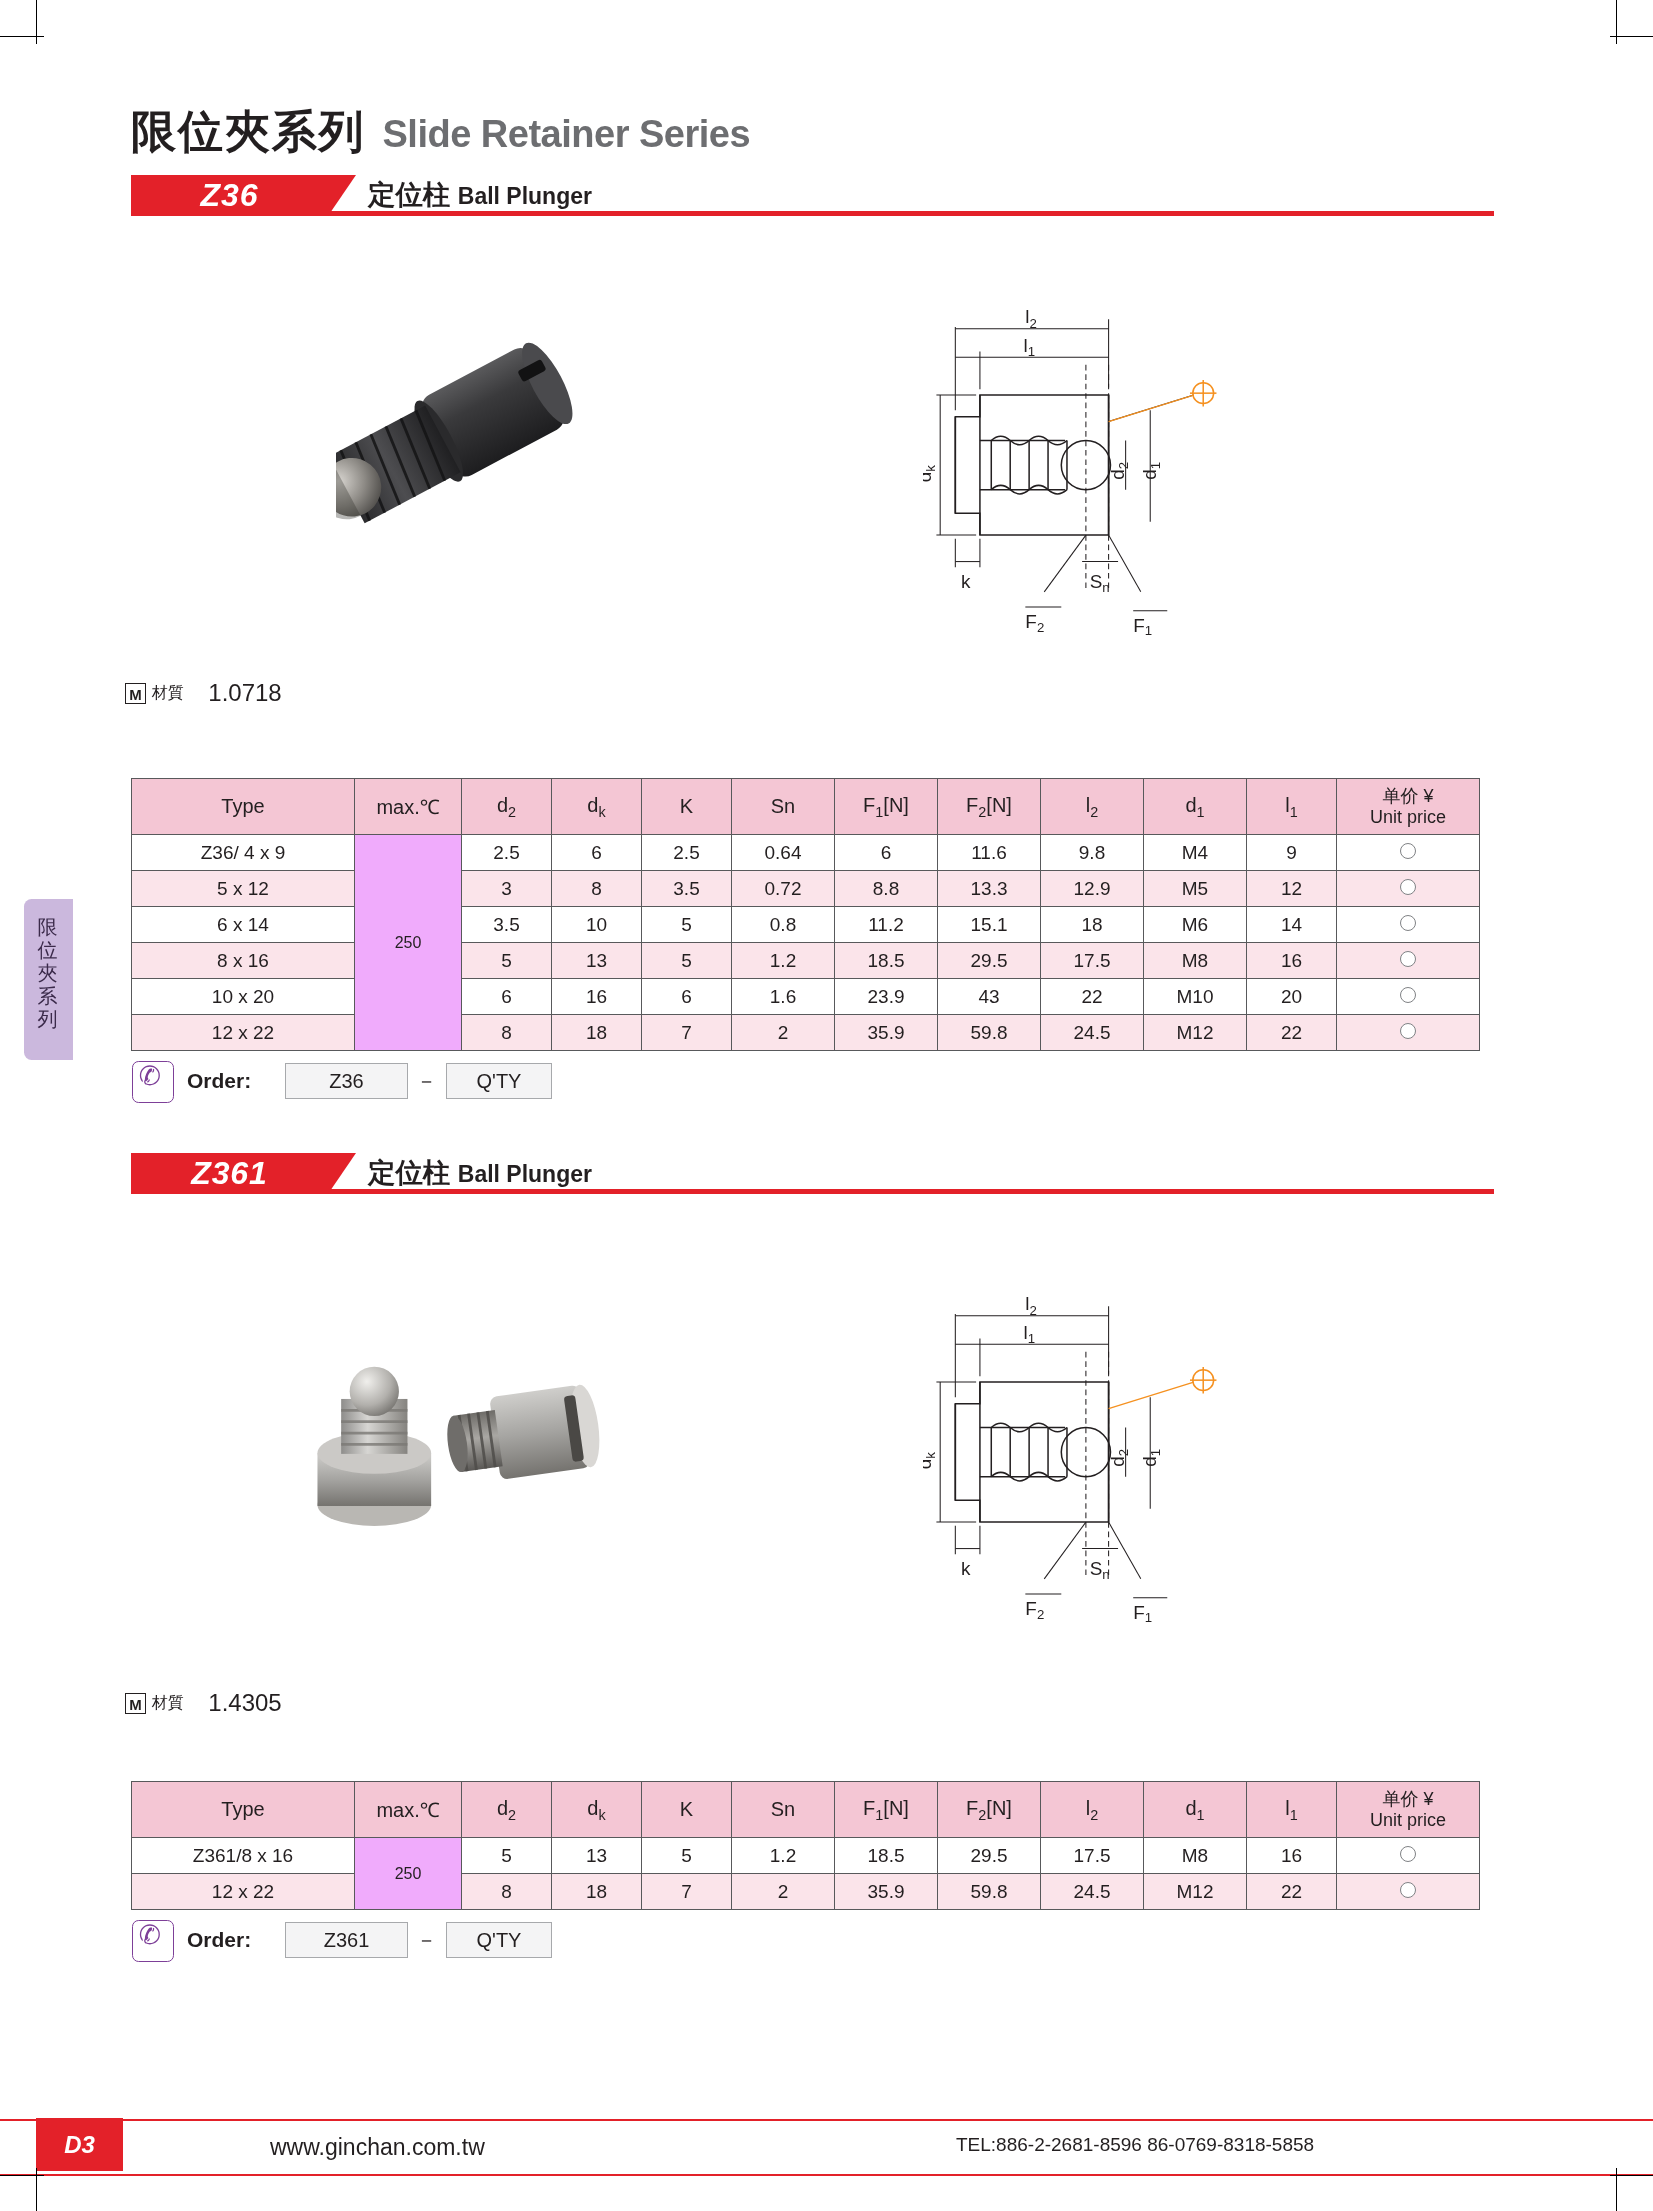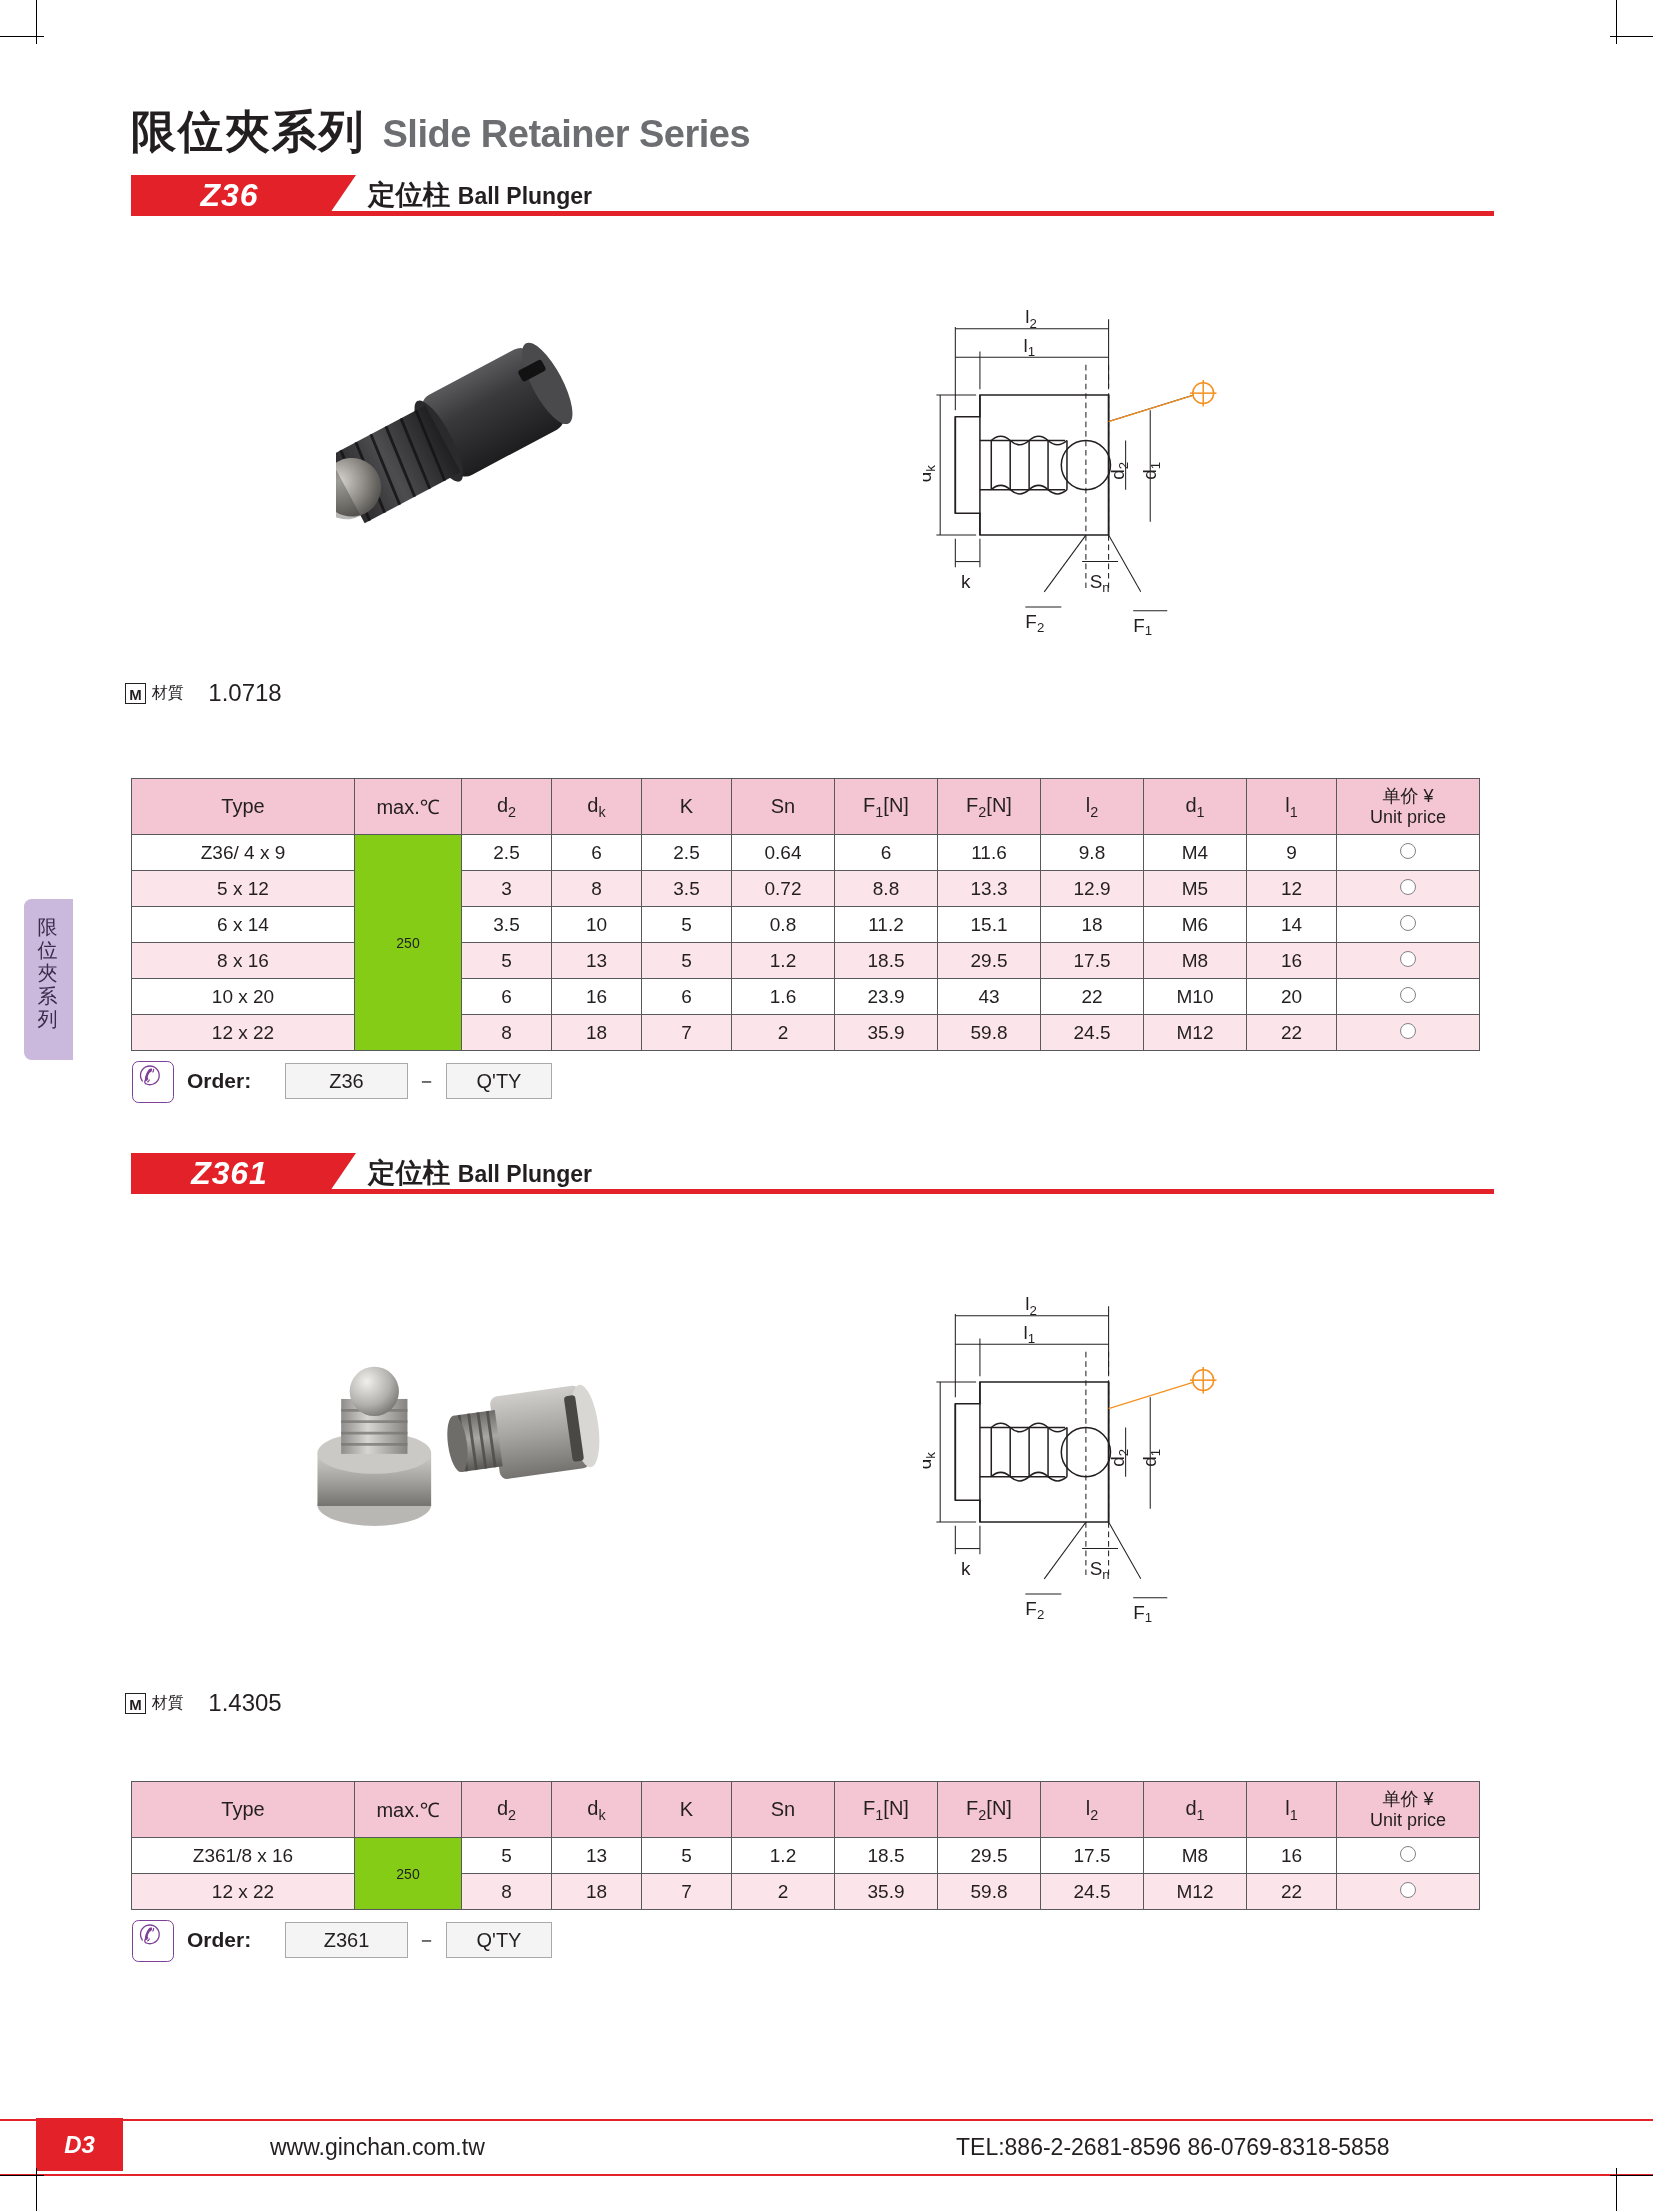--- a/index.html
+++ b/index.html
@@ -191,21 +191,21 @@
     font-size: 18px;
   }
   .spec-table tbody td {
     height: 33px;
     background: #ffffff;
   }
   .spec-table tbody tr.alt td {
     background: #fbe4ea;
   }
   .spec-table td.type-cell { width: 220px; }
-  .spec-table td.temp-cell { width: 104px; font-size: 14px; background:#84cc16; }
+  .spec-table td.temp-cell { width: 104px; font-size: 16px; background:#f0abfc; }
   .spec-table td.num { width: 87px; }
   .spec-table td.wide { width: 100px; }
   .spec-table td.price-cell { width: 140px; }
   .circle {
     display: inline-block;
     width: 14px;
     height: 14px;
     border: 0.9px solid #808285;
     border-radius: 50%;
     background: #fff;
@@ -293,21 +293,21 @@
     position: absolute;
     left: 270px;
     top: 13.2px;
     font-size: 23px;
     color: #231f20;
   }
   .footer-tel {
     position: absolute;
     left: 956px;
     top: 13.2px;
-    font-size: 23px;
+    font-size: 19px;
     color: #231f20;
     white-space: nowrap;
   }
 
   
   .photo {
     position: absolute;
   }
 
   

